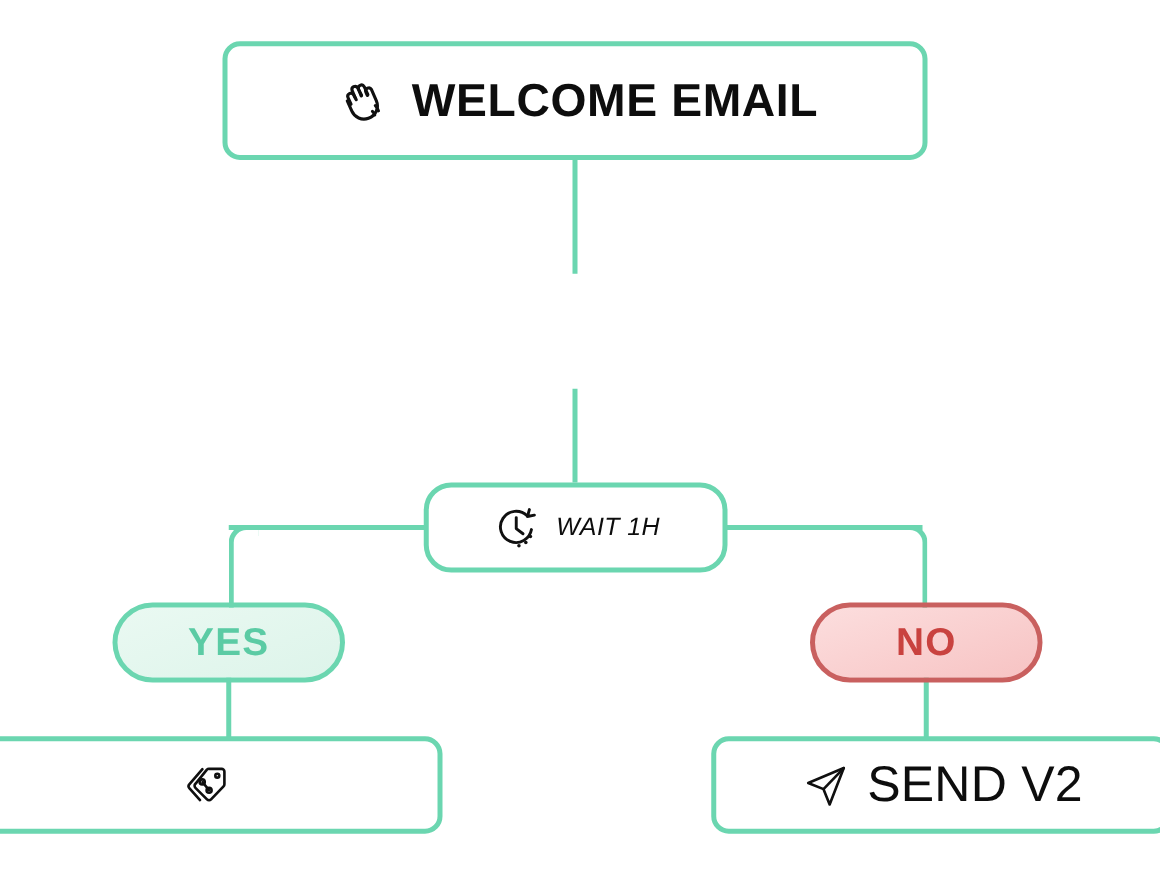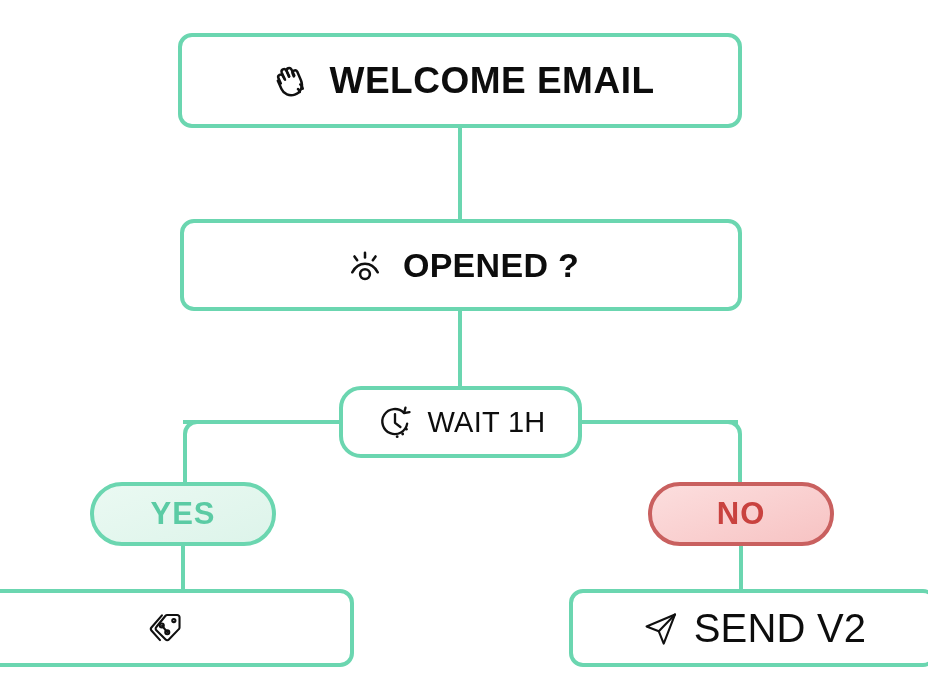--- a/index.html
+++ b/index.html
@@ -81,21 +81,21 @@
   .node-opened .node-label {
     font-size: 34px; font-weight: 700; letter-spacing: 0.3px;
   }
   .node-opened .ico { margin-right: 16px; }
 
   .node-wait {
     left: 339px; top: 386px; width: 243px; height: 72px;
     border-radius: 22px;
   }
   .node-wait .node-label {
-    font-size: 29px; font-weight: 400; letter-spacing: 0.3px;
+    font-size: 20px; font-weight: 400; letter-spacing: 0.3px; font-style: italic;
   }
   .node-wait .ico { margin-right: 12px; }
 
   .node-coupon {
     left: -14px; top: 589px; width: 368px; height: 78px;
   }
   .node-coupon .node-label {
     font-size: 33px; font-weight: 400; letter-spacing: 0.2px;
   }
   .node-coupon .ico { margin-right: 10px; }
@@ -161,32 +161,20 @@
         <path d="M20.2 21.5 17.4 15a2.6 2.6 0 0 1 4.6-2.3l3.3 6.3"></path>
         <path d="M25 19.6 22.8 14a2.6 2.6 0 0 1 4.7-2.2l3.1 6.6"></path>
         <path d="M30.1 19.2l-1.2-2.8a2.6 2.6 0 0 1 4.7-2.2l4 9.2c2.6 6-0.4 12.6-6.5 14.8-5.6 2-11.6-0.6-13.9-5.9l-3.8-8.6"></path>
         <path d="M36.8 27.6c1.4 1.3 2.2 2.8 2.6 4.4"></path>
         <path d="M34.4 32.4c1 0.9 1.6 2 1.9 3.1"></path>
       </svg>
     </span>
     <span class="node-label">WELCOME EMAIL</span>
   </div>
 
-  <div class="node node-opened">
-    <span class="ico">
-      <svg width="44" height="40" viewBox="0 0 48 44" fill="none" stroke="#101010" stroke-width="2.8" stroke-linecap="round" stroke-linejoin="round">
-        <path d="M10 30c3.5-6.2 8.3-9.3 14-9.3S34.5 23.8 38 30"></path>
-        <circle cx="24" cy="32" r="5.4"></circle>
-        <path d="M24 8.5v5.2"></path>
-        <path d="M12.4 12.6l3 4.2"></path>
-        <path d="M35.6 12.6l-3 4.2"></path>
-      </svg>
-    </span>
-    <span class="node-label">OPENED ?</span>
-  </div>
 
   <div class="node node-wait">
     <span class="ico">
       <svg width="40" height="40" viewBox="0 0 48 48" fill="none" stroke="#101010" stroke-width="2.8" stroke-linecap="round" stroke-linejoin="round">
         <path d="M34.4 12.8A15 15 0 1 0 38.6 26"></path>
         <path d="M24 14.5V25l6.5 5"></path>
         <path d="M36.6 6.8l-1.8 6.6 6.6-1.3"></path>
         <circle cx="37.6" cy="32.6" r="1.7" fill="#101010" stroke="none"></circle>
         <circle cx="33.2" cy="38.4" r="1.7" fill="#101010" stroke="none"></circle>
         <circle cx="26.6" cy="41.6" r="1.7" fill="#101010" stroke="none"></circle>

